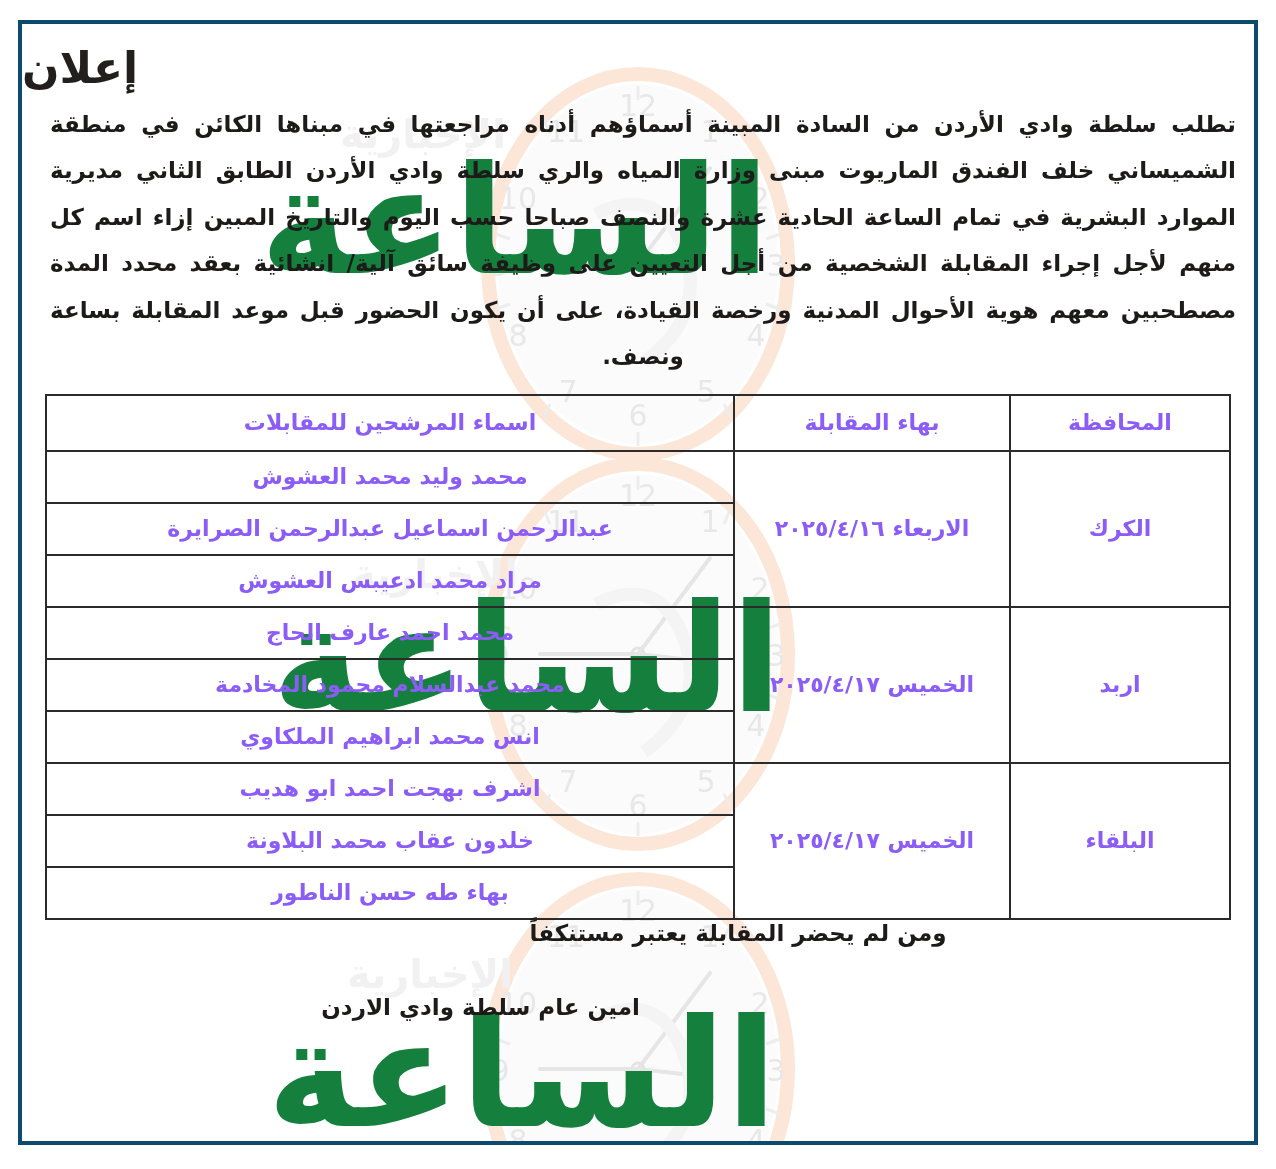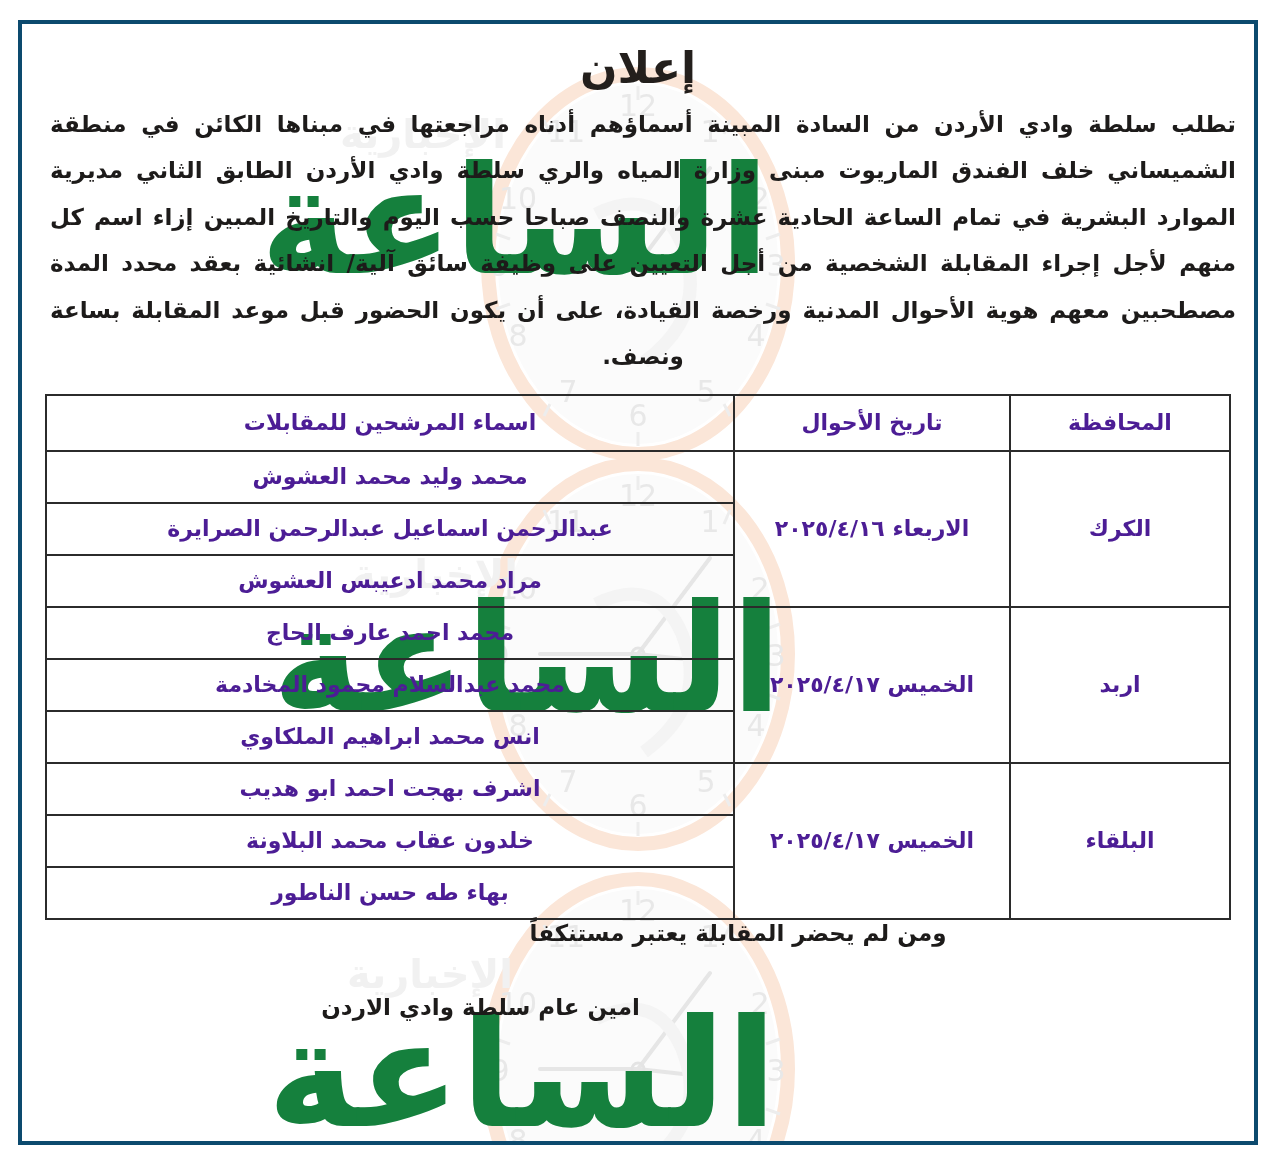--- a/index.html
+++ b/index.html
@@ -92,21 +92,21 @@
   
   #content {
     position: relative;
     z-index: 2;
     padding: 0;
     height: 100%;
     box-sizing: border-box;
   }
 
   #doc-title {
-    text-align: center;
+    text-align: left;
     font-size: 44px;
     font-weight: 700;
     color: #231f1c;
     margin: 18px 0 8px 0;
     letter-spacing: 0;
   }
 
   #intro {
     font-size: 23px;
     font-weight: 700;
@@ -125,21 +125,21 @@
     width: 1184px;
     margin: 0 auto;
     table-layout: fixed;
     background: transparent;
   }
   #interview-table th,
   #interview-table td {
     border: 2px solid #2b2b2b;
     font-size: 22px;
     font-weight: 700;
-    color: #4c1d95;
+    color: #8b5cf6;
     background: transparent;
     padding: 0;
     text-align: center;
     vertical-align: middle;
     height: 50px;
   }
   #interview-table th { height: 54px; }
   .col-gov  { width: 220px; }
   .col-date { width: 276px; }
   .col-name { width: 688px; }
@@ -317,21 +317,21 @@
 
     <table id="interview-table">
       <colgroup>
         <col class="col-gov">
         <col class="col-date">
         <col class="col-name">
       </colgroup>
       <thead>
         <tr>
           <th>المحافظة</th>
-          <th>تاريخ الأحوال</th>
+          <th>بهاء المقابلة</th>
           <th>اسماء المرشحين للمقابلات</th>
         </tr>
       </thead>
       <tbody>
 
         <tr>
           <td rowspan="3">الكرك</td>
           <td rowspan="3">الاربعاء ٢٠٢٥/٤/١٦</td>
           <td class="name-cell">محمد وليد محمد العشوش</td>
         </tr>

